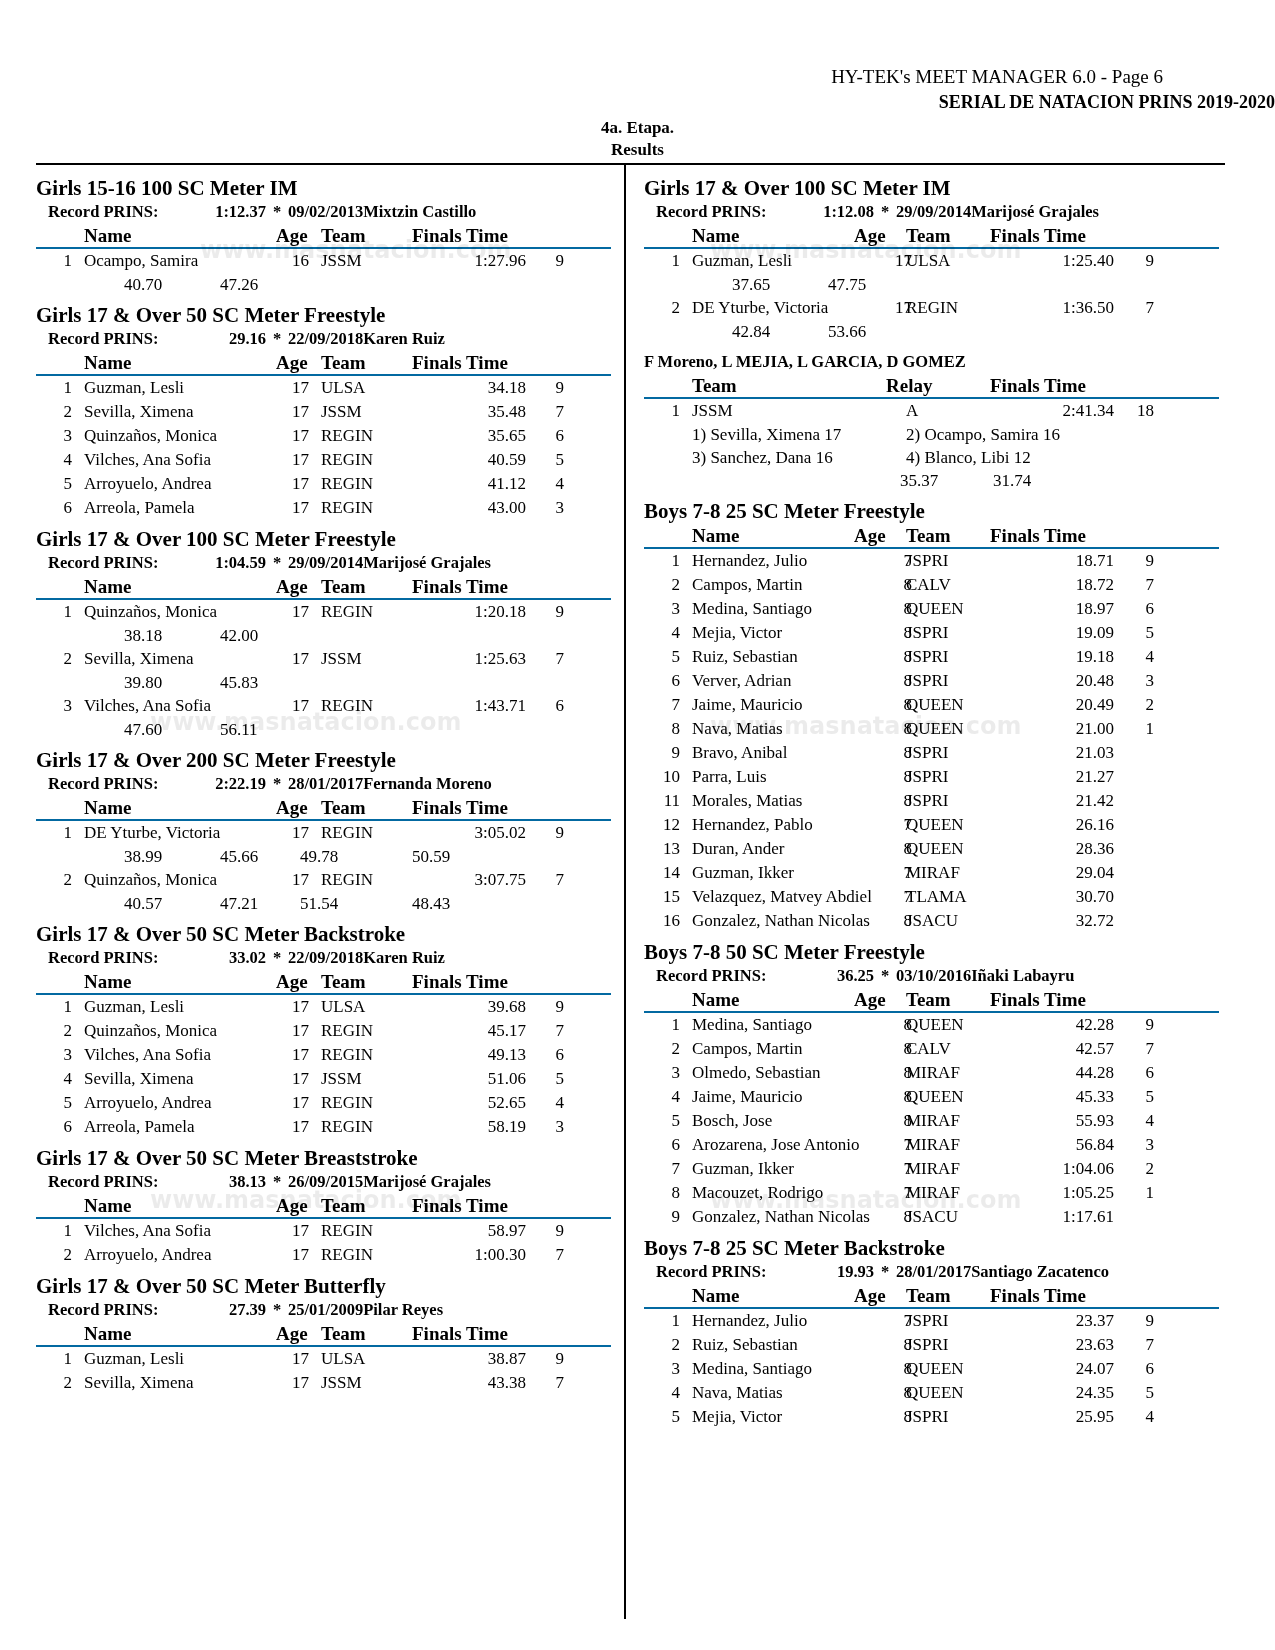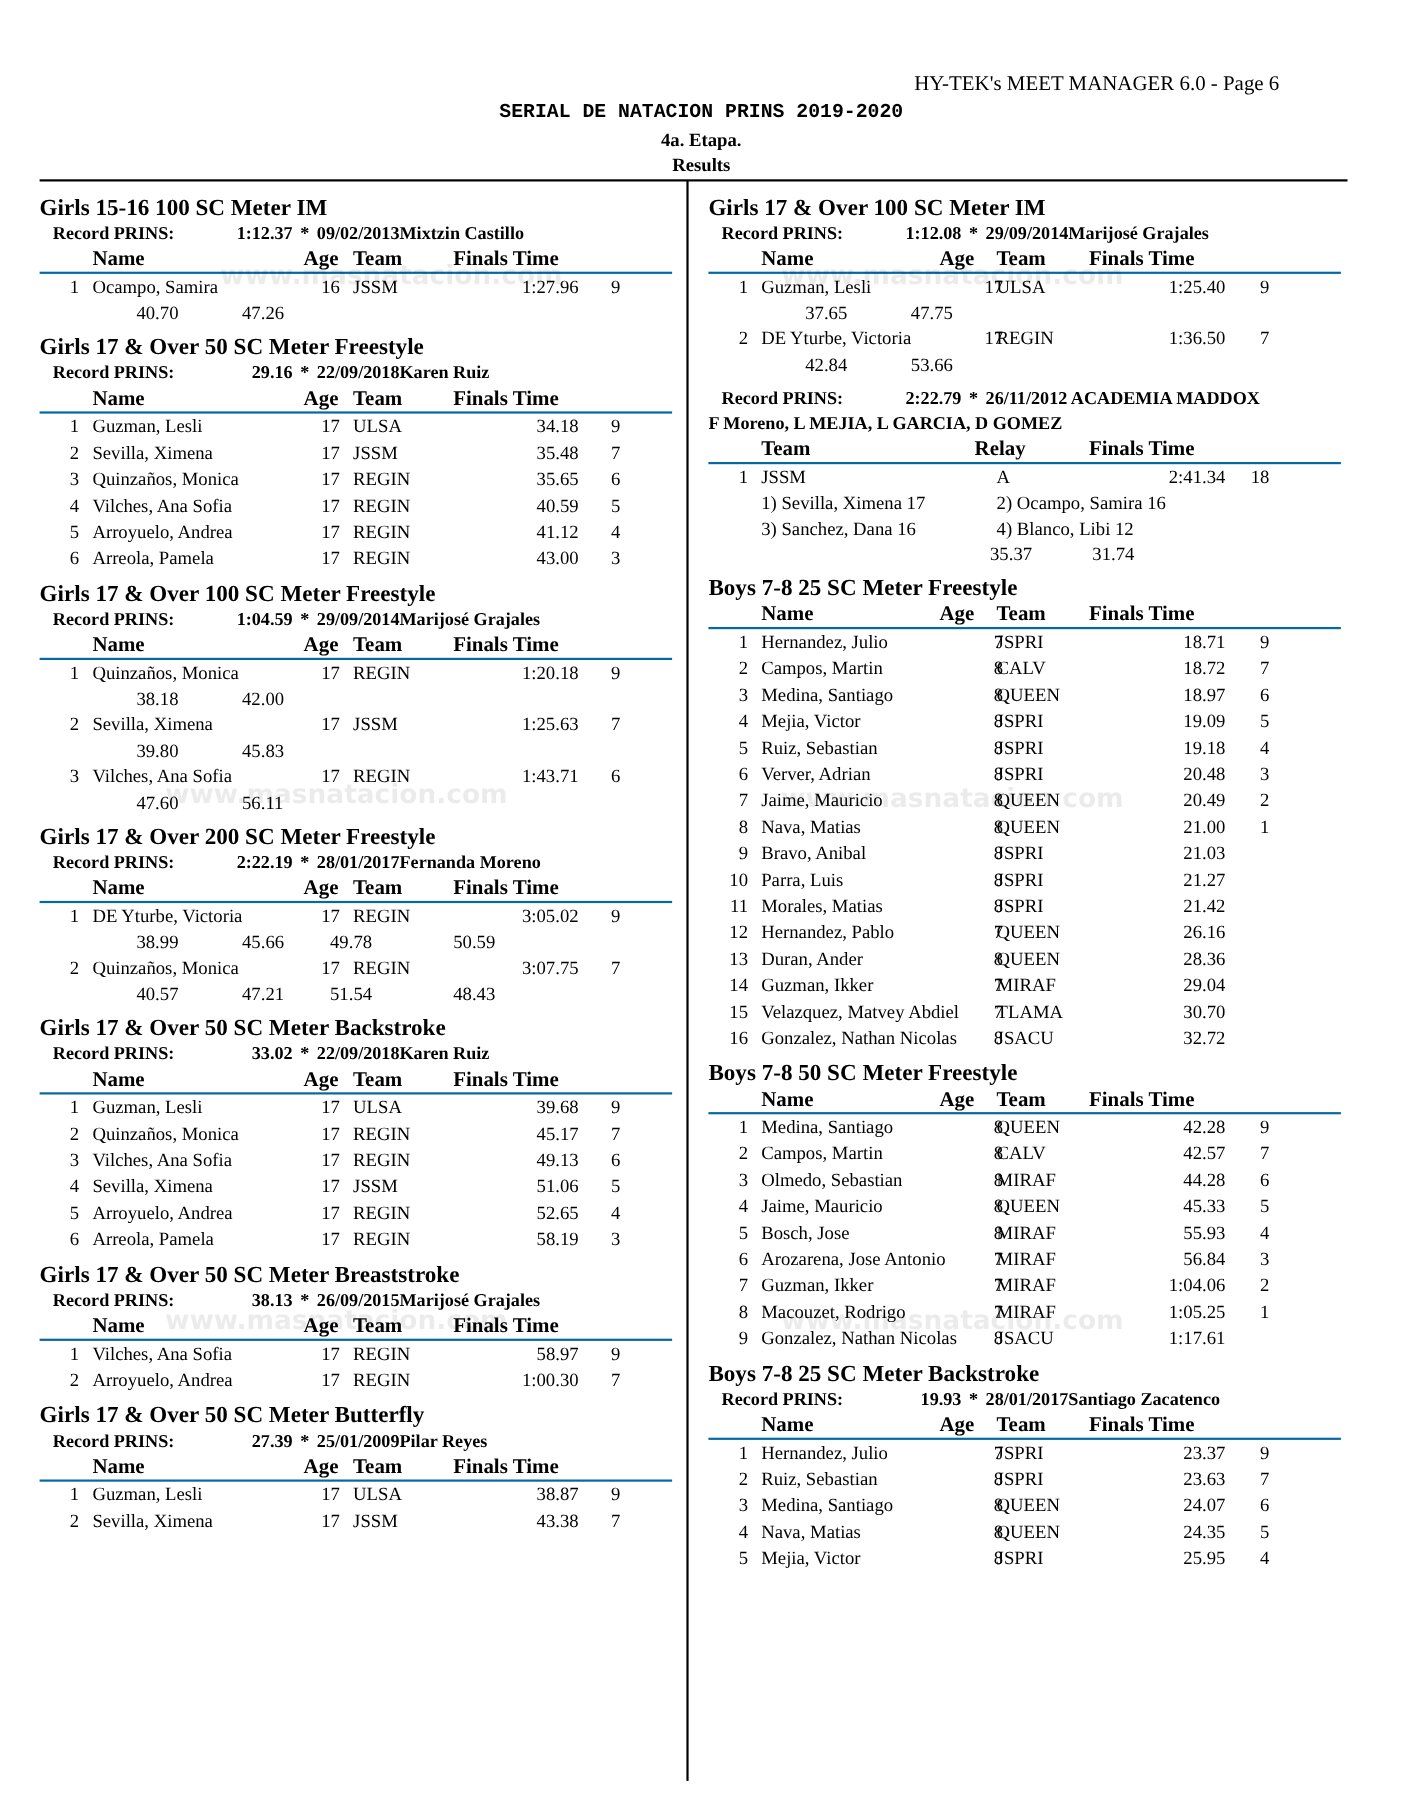--- a/index.html
+++ b/index.html
@@ -1,19 +1,19 @@
 <!DOCTYPE html>
 <html><head>
 <meta charset="utf-8">
 <style>
   html, body { margin: 0; padding: 0; background: #ffffff; }
   body { width: 1275px; height: 1650px; position: relative; overflow: hidden;
          font-family: "Liberation Serif", "DejaVu Serif", serif; color: #000; }
   .hdr-tool { position: absolute; top: 66px; right: 112px; font-size: 19px; margin-left: 12px; }
-  .hdr-meet { position: absolute; top: 92px; left: 0; width: 1275px; text-align: center; font-weight: bold; font-size: 18px; font-family: Liberation Mono, monospace; }
+  .hdr-meet { position: absolute; top: 92px; left: 0; width: 1275px; text-align: right; font-weight: bold; font-size: 18px; }
   .hdr-etapa { position: absolute; top: 118px; left: 0; width: 1275px; text-align: center; font-weight: bold; font-size: 17px; }
   .hdr-results { position: absolute; top: 140px; left: 0; width: 1275px; text-align: center; font-weight: bold; font-size: 17px; }
   .top-rule { position: absolute; top: 163px; left: 36px; width: 1189px; height: 0; border-top: 2px solid #000; }
   .col-rule { position: absolute; top: 164px; left: 624px; width: 0; height: 1455px; border-left: 2px solid #000; }
   .col { position: absolute; top: 176px; width: 575px; }
   .col.left { left: 36px; }
   .col.right { left: 644px; }
   .event { margin-bottom: 7px; }
   .ev-title { font-weight: bold; font-size: 21px; height: 24px; line-height: 24px; white-space: nowrap; }
   .ev-record { font-weight: bold; font-size: 16.5px; height: 23px; line-height: 23px; padding-left: 12px; white-space: nowrap; }
@@ -371,21 +371,20 @@
         <span class="c-team">REGIN</span>
         <span class="c-time">1:36.50</span>
         <span class="c-pts">7</span>
       </div>
       <div class="splits">
         <span class="s0">42.84</span>
         <span class="s1">53.66</span>
       </div>
     </div>
     <div class="event">
-      <div class="ev-record"><span class="rlabel">Record PRINS:</span><span class="rtime">2:22.79</span><span class="rstar">*</span><span>26/11/2012 ACADEMIA MADDOX</span></div>
       <div class="ev-relayline">F Moreno, L MEJIA, L GARCIA, D GOMEZ</div>
       <div class="colhead">
         <span class="h-name">Team</span>
         <span class="h-relay">Relay</span>
         <span class="h-final">Finals Time</span>
       </div>
       <div class="row">
         <span class="c-place">1</span>
         <span class="c-name">JSSM</span>
         <span class="c-relay">A</span>
@@ -537,20 +536,21 @@
         <span class="c-place">16</span>
         <span class="c-name">Gonzalez, Nathan Nicolas</span>
         <span class="c-age">8</span>
         <span class="c-team">JSACU</span>
         <span class="c-time">32.72</span>
         <span class="c-pts"></span>
       </div>
     </div>
     <div class="event">
       <div class="ev-title">Boys 7-8 50 SC Meter Freestyle</div>
+      <div class="ev-record"><span class="rlabel">Record PRINS:</span><span class="rtime">36.25</span><span class="rstar">*</span><span>03/10/2016Iñaki Labayru</span></div>
       <div class="colhead">
         <span class="h-name">Name</span>
         <span class="h-age">Age</span>
         <span class="h-team">Team</span>
         <span class="h-final">Finals Time</span>
       </div>
       <div class="row">
         <span class="c-place">1</span>
         <span class="c-name">Medina, Santiago</span>
         <span class="c-age">8</span>

